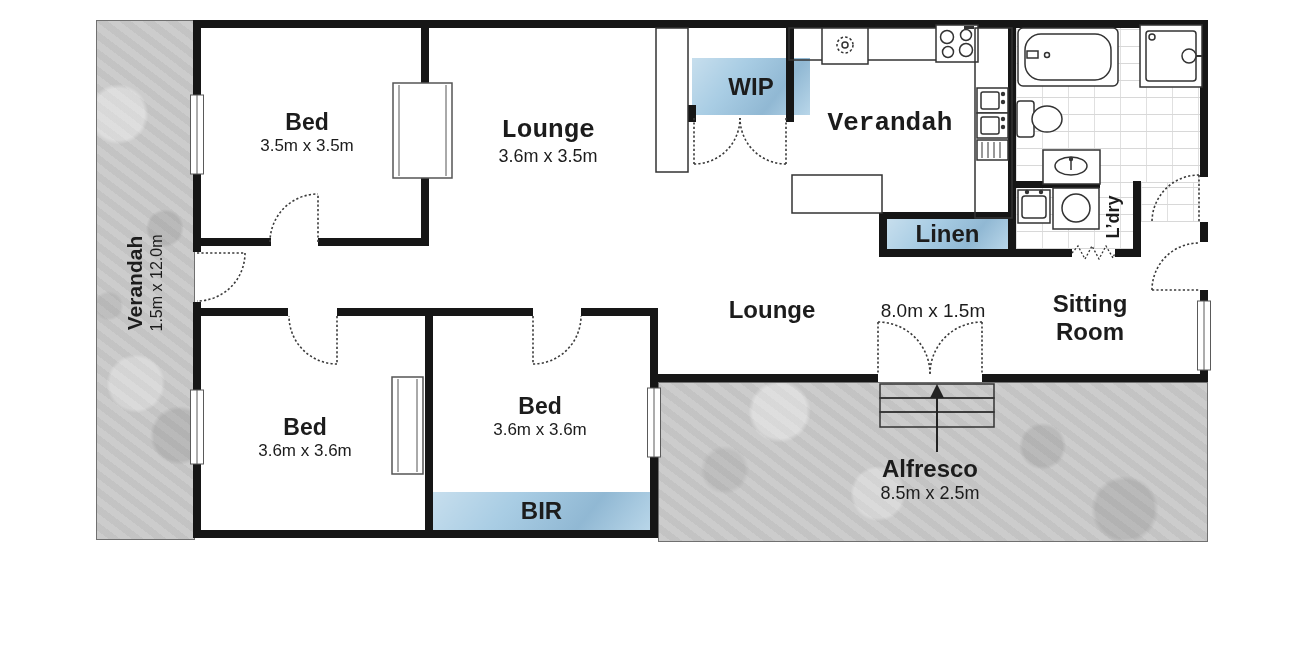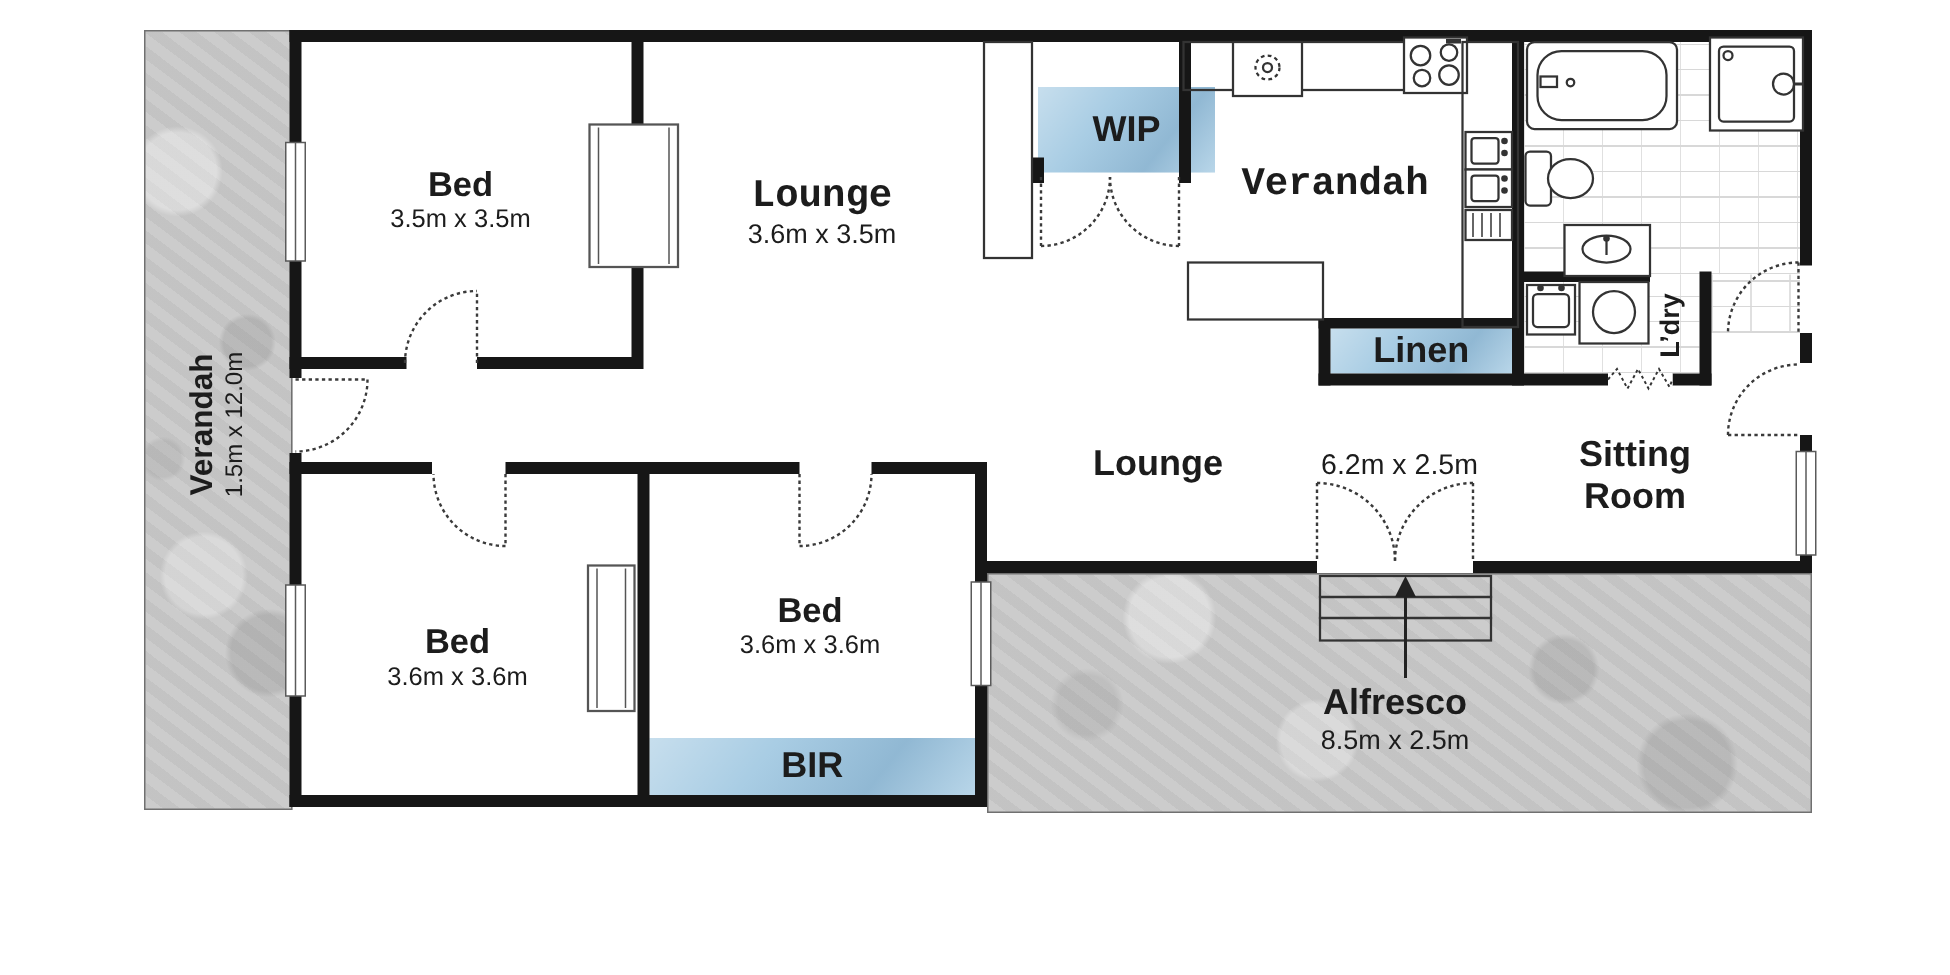--- a/index.html
+++ b/index.html
@@ -270,21 +270,21 @@
 
   <div class="lbl" style="left:1090px;top:318px;">
     <div class="nm md">Sitting</div>
     <div class="nm md">Room</div>
   </div>
 
   <div class="lbl" style="left:772px;top:310px;">
     <div class="nm md">Lounge</div>
   </div>
   <div class="lbl" style="left:933px;top:311px;">
-    <div class="dims md">6.2m x 2.5m</div>
+    <div class="dims md">8.0m x 1.5m</div>
   </div>
 
   <div class="lbl" style="left:305px;top:438px;">
     <div class="nm">Bed</div>
     <div class="dims">3.6m x 3.6m</div>
   </div>
 
   <div class="lbl" style="left:540px;top:417px;">
     <div class="nm">Bed</div>
     <div class="dims">3.6m x 3.6m</div>

